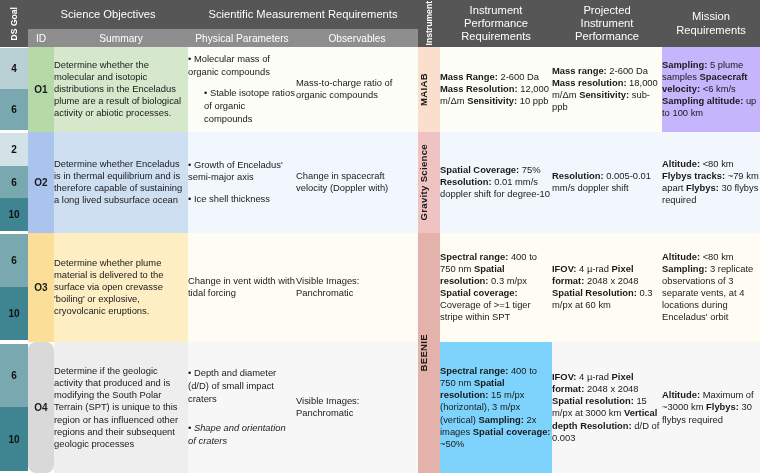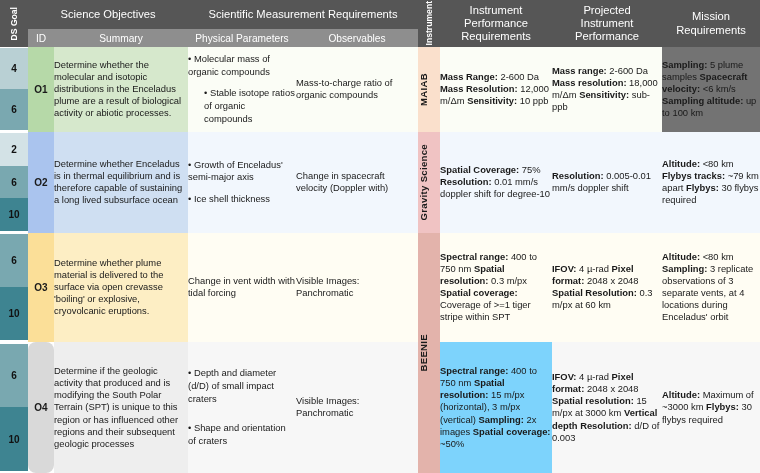--- a/index.html
+++ b/index.html
@@ -184,21 +184,21 @@
         <td class="cell obs-cell" style="background: rgb(251, 253, 246);">Mass-to-charge ratio of organic compounds</td>
         <td class="instr-cell" style="background: rgb(250, 224, 204);">
           <div class="instr-inner">MAIAB</div>
         </td>
         <td class="cell" style="background: rgb(251, 253, 246);">
           <div class="spec"><span><b>Mass Range:</b><span> 2-600 Da</span></span> <span><b>Mass Resolution:</b><span> 12,000 m/Δm</span></span> <span><b>Sensitivity:</b><span> 10 ppb</span></span></div>
         </td>
         <td class="cell" style="background: rgb(251, 253, 246);">
           <div class="spec"><span><b>Mass range:</b><span> 2-600 Da</span></span> <span><b>Mass resolution:</b><span> 18,000 m/Δm</span></span> <span><b>Sensitivity:</b><span> sub-ppb</span></span></div>
         </td>
-        <td class="cell" style="background: #737373;">
+        <td class="cell" style="background: #c4b5fd;">
           <div class="spec"><span><b>Sampling:</b><span> 5 plume samples</span></span> <span><b>Spacecraft velocity:</b><span> &lt;6 km/s</span></span> <span><b>Sampling altitude:</b><span> up to 100 km</span></span></div>
         </td>
       </tr>
       <tr style="height: 98px;">
         <td class="dsgoal">
           <div class="ds-stack" style="height: 98px;">
             <div class="ds-seg" style="background: rgb(211, 226, 230);">2</div>
             <div class="ds-seg" style="background: rgb(121, 168, 176);">6</div>
             <div class="ds-seg" style="background: rgb(62, 132, 145);">10</div>
           </div>
@@ -253,21 +253,21 @@
         <td class="dsgoal">
           <div class="ds-stack" style="height: 127px;">
             <div class="ds-seg" style="background: rgb(121, 168, 176);">6</div>
             <div class="ds-seg" style="background: rgb(62, 132, 145);">10</div>
           </div>
         </td>
         <td class="id-cell" style="background: rgb(217, 217, 217); border-radius: 8px;">O4</td>
         <td class="cell summary-cell" style="background: rgb(238, 238, 238);">Determine if the geologic activity that produced and is modifying the South Polar Terrain (SPT) is unique to this region or has influenced other regions and their subsequent geologic processes</td>
         <td class="cell pp-cell" style="background: rgb(247, 247, 247);">
           <div>• Depth and diameter (d/D) of small impact craters</div>
-          <div style="margin-top: 17px;">• Shape and orientation of craters</div>
+          <div style="margin-top: 17px; font-style: italic;">• Shape and orientation of craters</div>
         </td>
         <td class="cell obs-cell" style="background: rgb(247, 247, 247);">Visible Images: Panchromatic</td>
         <td class="cell" style="background: #7dd3fc;">
           <div class="spec"><span><b>Spectral range:</b><span> 400 to 750 nm</span></span> <span><b>Spatial resolution:</b><span> 15 m/px (horizontal), 3 m/px (vertical)</span></span> <span><b>Sampling:</b><span> 2x images</span></span> <span><b>Spatial coverage:</b><span> ~50%</span></span></div>
         </td>
         <td class="cell" style="background: rgb(247, 247, 247);">
           <div class="spec"><span><b>IFOV:</b><span> 4 µ-rad</span></span> <span><b>Pixel format:</b><span> 2048 x 2048</span></span> <span><b>Spatial resolution:</b><span> 15 m/px at 3000 km</span></span> <span><b>Vertical depth Resolution:</b><span> d/D of 0.003</span></span></div>
         </td>
         <td class="cell" style="background: rgb(247, 247, 247);">
           <div class="spec"><span><b>Altitude:</b><span> Maximum of ~3000 km</span></span> <span><b>Flybys:</b><span> 30 flybys required</span></span></div>

